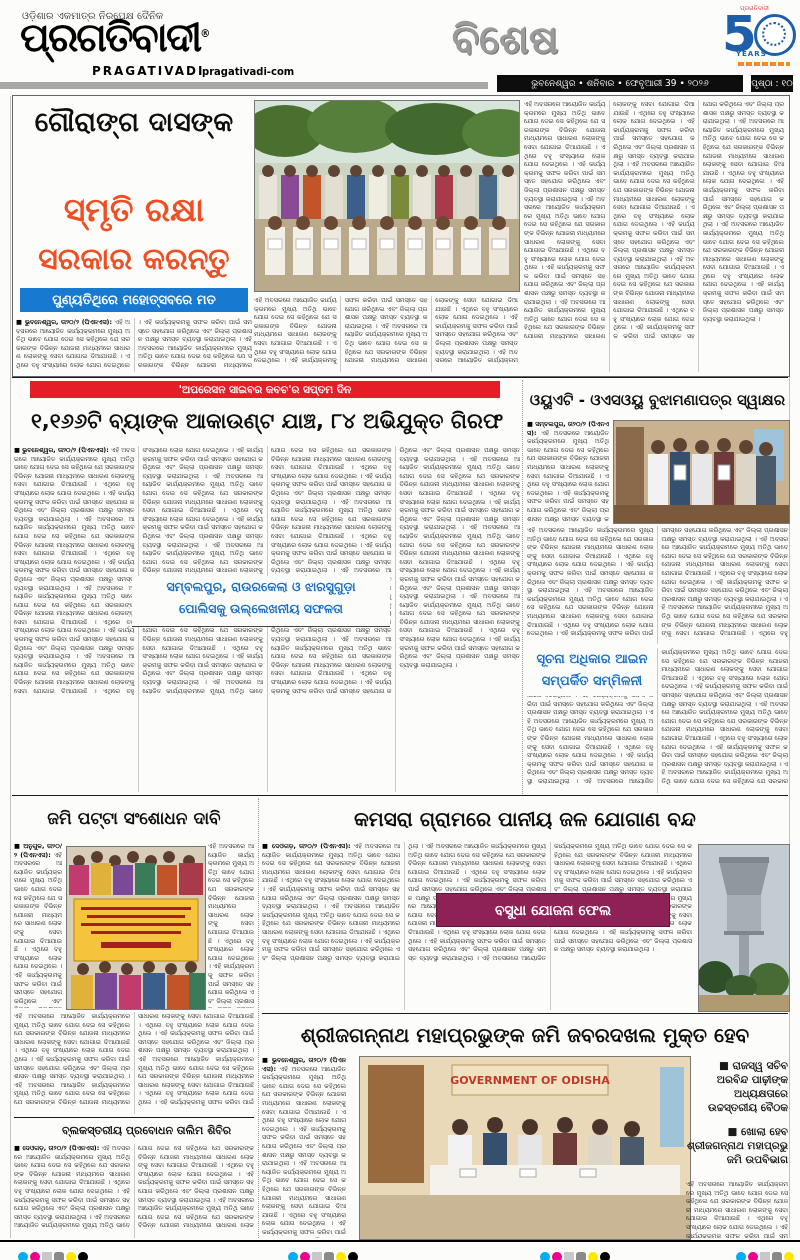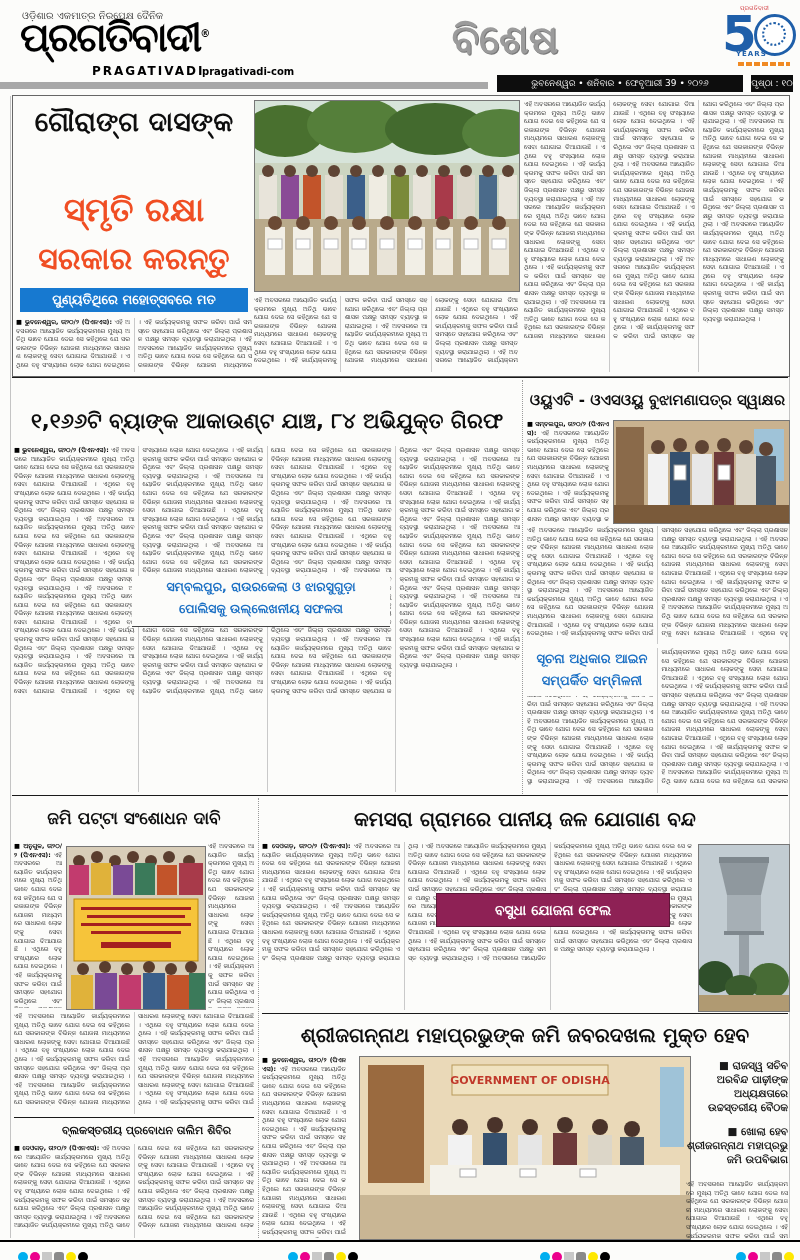--- a/index.html
+++ b/index.html
@@ -132,20 +132,21 @@
     </svg>
   </div>
 
   <div class="abs body-text col3" style="left:524px;top:100px;width:260px;height:272px;"><span>ଏହି ଅବସରରେ ଆୟୋଜିତ କାର୍ଯ୍ୟକ୍ରମରେ ମୁଖ୍ୟ ଅତିଥି ଭାବେ ଯୋଗ ଦେଇ ସେ କହିଥିଲେ ଯେ ସରକାରଙ୍କ ବିଭିନ୍ନ ଯୋଜନା ମାଧ୍ୟମରେ ସାଧାରଣ ଲୋକଙ୍କୁ ସେବା ଯୋଗାଇ ଦିଆଯାଉଛି । ଏଥିରେ ବହୁ ସଂଖ୍ୟାରେ ଲୋକ ଯୋଗ ଦେଇଥିଲେ । ଏହି କାର୍ଯ୍ୟକ୍ରମକୁ ସଫଳ କରିବା ପାଇଁ ସମସ୍ତେ ସହଯୋଗ କରିଥିଲେ ଏବଂ ଜିଲ୍ଲା ପ୍ରଶାସନ ପକ୍ଷରୁ ସମସ୍ତ ବ୍ୟବସ୍ଥା କରାଯାଇଥିଲା । ଏହି ଅବସରରେ ଆୟୋଜିତ କାର୍ଯ୍ୟକ୍ରମରେ ମୁଖ୍ୟ ଅତିଥି ଭାବେ ଯୋଗ ଦେଇ ସେ କହିଥିଲେ ଯେ ସରକାରଙ୍କ ବିଭିନ୍ନ ଯୋଜନା ମାଧ୍ୟମରେ ସାଧାରଣ ଲୋକଙ୍କୁ ସେବା ଯୋଗାଇ ଦିଆଯାଉଛି । ଏଥିରେ ବହୁ ସଂଖ୍ୟାରେ ଲୋକ ଯୋଗ ଦେଇଥିଲେ । ଏହି କାର୍ଯ୍ୟକ୍ରମକୁ ସଫଳ କରିବା ପାଇଁ ସମସ୍ତେ ସହଯୋଗ କରିଥିଲେ ଏବଂ ଜିଲ୍ଲା ପ୍ରଶାସନ ପକ୍ଷରୁ ସମସ୍ତ ବ୍ୟବସ୍ଥା କରାଯାଇଥିଲା । ଏହି ଅବସରରେ ଆୟୋଜିତ କାର୍ଯ୍ୟକ୍ରମରେ ମୁଖ୍ୟ ଅତିଥି ଭାବେ ଯୋଗ ଦେଇ ସେ କହିଥିଲେ ଯେ ସରକାରଙ୍କ ବିଭିନ୍ନ ଯୋଜନା ମାଧ୍ୟମରେ ସାଧାରଣ ଲୋକଙ୍କୁ ସେବା ଯୋଗାଇ ଦିଆଯାଉଛି । ଏଥିରେ ବହୁ ସଂଖ୍ୟାରେ ଲୋକ ଯୋଗ ଦେଇଥିଲେ । ଏହି କାର୍ଯ୍ୟକ୍ରମକୁ ସଫଳ କରିବା ପାଇଁ ସମସ୍ତେ ସହଯୋଗ କରିଥିଲେ ଏବଂ ଜିଲ୍ଲା ପ୍ରଶାସନ ପକ୍ଷରୁ ସମସ୍ତ ବ୍ୟବସ୍ଥା କରାଯାଇଥିଲା । ଏହି ଅବସରରେ ଆୟୋଜିତ କାର୍ଯ୍ୟକ୍ରମରେ ମୁଖ୍ୟ ଅତିଥି ଭାବେ ଯୋଗ ଦେଇ ସେ କହିଥିଲେ ଯେ ସରକାରଙ୍କ ବିଭିନ୍ନ ଯୋଜନା ମାଧ୍ୟମରେ ସାଧାରଣ ଲୋକଙ୍କୁ ସେବା ଯୋଗାଇ ଦିଆଯାଉଛି । ଏଥିରେ ବହୁ ସଂଖ୍ୟାରେ ଲୋକ ଯୋଗ ଦେଇଥିଲେ । ଏହି କାର୍ଯ୍ୟକ୍ରମକୁ ସଫଳ କରିବା ପାଇଁ ସମସ୍ତେ ସହଯୋଗ କରିଥିଲେ ଏବଂ ଜିଲ୍ଲା ପ୍ରଶାସନ ପକ୍ଷରୁ ସମସ୍ତ ବ୍ୟବସ୍ଥା କରାଯାଇଥିଲା । ଏହି ଅବସରରେ ଆୟୋଜିତ କାର୍ଯ୍ୟକ୍ରମରେ ମୁଖ୍ୟ ଅତିଥି ଭାବେ ଯୋଗ ଦେଇ ସେ କହିଥିଲେ ଯେ ସରକାରଙ୍କ ବିଭିନ୍ନ ଯୋଜନା ମାଧ୍ୟମରେ ସାଧାରଣ ଲୋକଙ୍କୁ ସେବା ଯୋଗାଇ ଦିଆଯାଉଛି । ଏଥିରେ ବହୁ ସଂଖ୍ୟାରେ ଲୋକ ଯୋଗ ଦେଇଥିଲେ । ଏହି କାର୍ଯ୍ୟକ୍ରମକୁ ସଫଳ କରିବା ପାଇଁ ସମସ୍ତେ ସହଯୋଗ କରିଥିଲେ ଏବଂ ଜିଲ୍ଲା ପ୍ରଶାସନ ପକ୍ଷରୁ ସମସ୍ତ ବ୍ୟବସ୍ଥା କରାଯାଇଥିଲା । ଏହି ଅବସରରେ ଆୟୋଜିତ କାର୍ଯ୍ୟକ୍ରମରେ ମୁଖ୍ୟ ଅତିଥି ଭାବେ ଯୋଗ ଦେଇ ସେ କହିଥିଲେ ଯେ ସରକାରଙ୍କ ବିଭିନ୍ନ ଯୋଜନା ମାଧ୍ୟମରେ ସାଧାରଣ ଲୋକଙ୍କୁ ସେବା ଯୋଗାଇ ଦିଆଯାଉଛି । ଏଥିରେ ବହୁ ସଂଖ୍ୟାରେ ଲୋକ ଯୋଗ ଦେଇଥିଲେ । ଏହି କାର୍ଯ୍ୟକ୍ରମକୁ ସଫଳ କରିବା ପାଇଁ ସମସ୍ତେ ସହଯୋଗ କରିଥିଲେ ଏବଂ ଜିଲ୍ଲା ପ୍ରଶାସନ ପକ୍ଷରୁ ସମସ୍ତ ବ୍ୟବସ୍ଥା କରାଯାଇଥିଲା । ଏହି ଅବସରରେ ଆୟୋଜିତ କାର୍ଯ୍ୟକ୍ରମରେ ମୁଖ୍ୟ ଅତିଥି ଭାବେ ଯୋଗ ଦେଇ ସେ କହିଥିଲେ ଯେ ସରକାରଙ୍କ ବିଭିନ୍ନ ଯୋଜନା ମାଧ୍ୟମରେ ସାଧାରଣ ଲୋକଙ୍କୁ ସେବା ଯୋଗାଇ ଦିଆଯାଉଛି । ଏଥିରେ ବହୁ ସଂଖ୍ୟାରେ ଲୋକ ଯୋଗ ଦେଇଥିଲେ । ଏହି କାର୍ଯ୍ୟକ୍ରମକୁ ସଫଳ କରିବା ପାଇଁ ସମସ୍ତେ ସହଯୋଗ କରିଥିଲେ ଏବଂ ଜିଲ୍ଲା ପ୍ରଶାସନ ପକ୍ଷରୁ ସମସ୍ତ ବ୍ୟବସ୍ଥା କରାଯାଇଥିଲା ।</span></div>
 
   <div class="abs body-text col3" style="left:254px;top:296px;width:264px;height:76px;"><span>ଏହି ଅବସରରେ ଆୟୋଜିତ କାର୍ଯ୍ୟକ୍ରମରେ ମୁଖ୍ୟ ଅତିଥି ଭାବେ ଯୋଗ ଦେଇ ସେ କହିଥିଲେ ଯେ ସରକାରଙ୍କ ବିଭିନ୍ନ ଯୋଜନା ମାଧ୍ୟମରେ ସାଧାରଣ ଲୋକଙ୍କୁ ସେବା ଯୋଗାଇ ଦିଆଯାଉଛି । ଏଥିରେ ବହୁ ସଂଖ୍ୟାରେ ଲୋକ ଯୋଗ ଦେଇଥିଲେ । ଏହି କାର୍ଯ୍ୟକ୍ରମକୁ ସଫଳ କରିବା ପାଇଁ ସମସ୍ତେ ସହଯୋଗ କରିଥିଲେ ଏବଂ ଜିଲ୍ଲା ପ୍ରଶାସନ ପକ୍ଷରୁ ସମସ୍ତ ବ୍ୟବସ୍ଥା କରାଯାଇଥିଲା । ଏହି ଅବସରରେ ଆୟୋଜିତ କାର୍ଯ୍ୟକ୍ରମରେ ମୁଖ୍ୟ ଅତିଥି ଭାବେ ଯୋଗ ଦେଇ ସେ କହିଥିଲେ ଯେ ସରକାରଙ୍କ ବିଭିନ୍ନ ଯୋଜନା ମାଧ୍ୟମରେ ସାଧାରଣ ଲୋକଙ୍କୁ ସେବା ଯୋଗାଇ ଦିଆଯାଉଛି । ଏଥିରେ ବହୁ ସଂଖ୍ୟାରେ ଲୋକ ଯୋଗ ଦେଇଥିଲେ । ଏହି କାର୍ଯ୍ୟକ୍ରମକୁ ସଫଳ କରିବା ପାଇଁ ସମସ୍ତେ ସହଯୋଗ କରିଥିଲେ ଏବଂ ଜିଲ୍ଲା ପ୍ରଶାସନ ପକ୍ଷରୁ ସମସ୍ତ ବ୍ୟବସ୍ଥା କରାଯାଇଥିଲା । ଏହି ଅବସରରେ ଆୟୋଜିତ କାର୍ଯ୍ୟକ୍ରମରେ ମୁଖ୍ୟ ଅତିଥି ଭାବେ ଯୋଗ ଦେଇ ସେ କହିଥିଲେ ଯେ ସରକାରଙ୍କ ବିଭିନ୍ନ ଯୋଜନା ମାଧ୍ୟମରେ ସାଧାରଣ ଲୋକଙ୍କୁ ସେବା ଯୋଗାଇ ଦିଆଯାଉଛି । ଏଥିରେ ବହୁ ସଂଖ୍ୟାରେ ଲୋକ ଯୋଗ ଦେଇଥିଲେ । ଏହି କାର୍ଯ୍ୟକ୍ରମକୁ ସଫଳ କରିବା ପାଇଁ ସମସ୍ତେ ସହଯୋଗ କରିଥିଲେ ଏବଂ ଜିଲ୍ଲା ପ୍ରଶାସନ ପକ୍ଷରୁ ସମସ୍ତ ବ୍ୟବସ୍ଥା କରାଯାଇଥିଲା ।</span></div>
 
   <div class="abs hrule" style="left:12px;top:377px;width:776px;"></div>
   <div class="abs vrule" style="left:522px;top:380px;height:414px;"></div>
 
+  <div class="abs nowrap center" style="left:30px;top:381px;width:470px;height:17px;background:#e41e26;color:#fff;font-size:10.5px;font-weight:bold;line-height:17px;">'ଅପରେସନ ସାଇବର କବଚ'ର ସପ୍ତମ ଦିନ</div>
   <div class="abs nowrap center hl-black" style="left:14px;top:400px;width:506px;font-size:21px;line-height:42px;">୧,୧୬୬ଟି ବ୍ୟାଙ୍କ ଆକାଉଣ୍ଟ ଯାଞ୍ଚ, ୮୪ ଅଭିଯୁକ୍ତ ଗିରଫ</div>
 
   <div class="abs body-text col4" style="left:14px;top:446px;width:506px;height:346px;"><span class="dateline">■ ଭୁବନେଶ୍ୱର, ତା୨୦/୨ (ପିଏନଏସ): </span><span>ଏହି ଅବସରରେ ଆୟୋଜିତ କାର୍ଯ୍ୟକ୍ରମରେ ମୁଖ୍ୟ ଅତିଥି ଭାବେ ଯୋଗ ଦେଇ ସେ କହିଥିଲେ ଯେ ସରକାରଙ୍କ ବିଭିନ୍ନ ଯୋଜନା ମାଧ୍ୟମରେ ସାଧାରଣ ଲୋକଙ୍କୁ ସେବା ଯୋଗାଇ ଦିଆଯାଉଛି । ଏଥିରେ ବହୁ ସଂଖ୍ୟାରେ ଲୋକ ଯୋଗ ଦେଇଥିଲେ । ଏହି କାର୍ଯ୍ୟକ୍ରମକୁ ସଫଳ କରିବା ପାଇଁ ସମସ୍ତେ ସହଯୋଗ କରିଥିଲେ ଏବଂ ଜିଲ୍ଲା ପ୍ରଶାସନ ପକ୍ଷରୁ ସମସ୍ତ ବ୍ୟବସ୍ଥା କରାଯାଇଥିଲା । ଏହି ଅବସରରେ ଆୟୋଜିତ କାର୍ଯ୍ୟକ୍ରମରେ ମୁଖ୍ୟ ଅତିଥି ଭାବେ ଯୋଗ ଦେଇ ସେ କହିଥିଲେ ଯେ ସରକାରଙ୍କ ବିଭିନ୍ନ ଯୋଜନା ମାଧ୍ୟମରେ ସାଧାରଣ ଲୋକଙ୍କୁ ସେବା ଯୋଗାଇ ଦିଆଯାଉଛି । ଏଥିରେ ବହୁ ସଂଖ୍ୟାରେ ଲୋକ ଯୋଗ ଦେଇଥିଲେ । ଏହି କାର୍ଯ୍ୟକ୍ରମକୁ ସଫଳ କରିବା ପାଇଁ ସମସ୍ତେ ସହଯୋଗ କରିଥିଲେ ଏବଂ ଜିଲ୍ଲା ପ୍ରଶାସନ ପକ୍ଷରୁ ସମସ୍ତ ବ୍ୟବସ୍ଥା କରାଯାଇଥିଲା । ଏହି ଅବସରରେ ଆୟୋଜିତ କାର୍ଯ୍ୟକ୍ରମରେ ମୁଖ୍ୟ ଅତିଥି ଭାବେ ଯୋଗ ଦେଇ ସେ କହିଥିଲେ ଯେ ସରକାରଙ୍କ ବିଭିନ୍ନ ଯୋଜନା ମାଧ୍ୟମରେ ସାଧାରଣ ଲୋକଙ୍କୁ ସେବା ଯୋଗାଇ ଦିଆଯାଉଛି । ଏଥିରେ ବହୁ ସଂଖ୍ୟାରେ ଲୋକ ଯୋଗ ଦେଇଥିଲେ । ଏହି କାର୍ଯ୍ୟକ୍ରମକୁ ସଫଳ କରିବା ପାଇଁ ସମସ୍ତେ ସହଯୋଗ କରିଥିଲେ ଏବଂ ଜିଲ୍ଲା ପ୍ରଶାସନ ପକ୍ଷରୁ ସମସ୍ତ ବ୍ୟବସ୍ଥା କରାଯାଇଥିଲା । ଏହି ଅବସରରେ ଆୟୋଜିତ କାର୍ଯ୍ୟକ୍ରମରେ ମୁଖ୍ୟ ଅତିଥି ଭାବେ ଯୋଗ ଦେଇ ସେ କହିଥିଲେ ଯେ ସରକାରଙ୍କ ବିଭିନ୍ନ ଯୋଜନା ମାଧ୍ୟମରେ ସାଧାରଣ ଲୋକଙ୍କୁ ସେବା ଯୋଗାଇ ଦିଆଯାଉଛି । ଏଥିରେ ବହୁ ସଂଖ୍ୟାରେ ଲୋକ ଯୋଗ ଦେଇଥିଲେ । ଏହି କାର୍ଯ୍ୟକ୍ରମକୁ ସଫଳ କରିବା ପାଇଁ ସମସ୍ତେ ସହଯୋଗ କରିଥିଲେ ଏବଂ ଜିଲ୍ଲା ପ୍ରଶାସନ ପକ୍ଷରୁ ସମସ୍ତ ବ୍ୟବସ୍ଥା କରାଯାଇଥିଲା । ଏହି ଅବସରରେ ଆୟୋଜିତ କାର୍ଯ୍ୟକ୍ରମରେ ମୁଖ୍ୟ ଅତିଥି ଭାବେ ଯୋଗ ଦେଇ ସେ କହିଥିଲେ ଯେ ସରକାରଙ୍କ ବିଭିନ୍ନ ଯୋଜନା ମାଧ୍ୟମରେ ସାଧାରଣ ଲୋକଙ୍କୁ ସେବା ଯୋଗାଇ ଦିଆଯାଉଛି । ଏଥିରେ ବହୁ ସଂଖ୍ୟାରେ ଲୋକ ଯୋଗ ଦେଇଥିଲେ । ଏହି କାର୍ଯ୍ୟକ୍ରମକୁ ସଫଳ କରିବା ପାଇଁ ସମସ୍ତେ ସହଯୋଗ କରିଥିଲେ ଏବଂ ଜିଲ୍ଲା ପ୍ରଶାସନ ପକ୍ଷରୁ ସମସ୍ତ ବ୍ୟବସ୍ଥା କରାଯାଇଥିଲା । ଏହି ଅବସରରେ ଆୟୋଜିତ କାର୍ଯ୍ୟକ୍ରମରେ ମୁଖ୍ୟ ଅତିଥି ଭାବେ ଯୋଗ ଦେଇ ସେ କହିଥିଲେ ଯେ ସରକାରଙ୍କ ବିଭିନ୍ନ ଯୋଜନା ମାଧ୍ୟମରେ ସାଧାରଣ ଲୋକଙ୍କୁ ସେବା ଯୋଗାଇ ଦିଆଯାଉଛି । ଏଥିରେ ବହୁ ସଂଖ୍ୟାରେ ଲୋକ ଯୋଗ ଦେଇଥିଲେ । ଏହି କାର୍ଯ୍ୟକ୍ରମକୁ ସଫଳ କରିବା ପାଇଁ ସମସ୍ତେ ସହଯୋଗ କରିଥିଲେ ଏବଂ ଜିଲ୍ଲା ପ୍ରଶାସନ ପକ୍ଷରୁ ସମସ୍ତ ବ୍ୟବସ୍ଥା କରାଯାଇଥିଲା । ଏହି ଅବସରରେ ଆୟୋଜିତ କାର୍ଯ୍ୟକ୍ରମରେ ମୁଖ୍ୟ ଅତିଥି ଭାବେ ଯୋଗ ଦେଇ ସେ କହିଥିଲେ ଯେ ସରକାରଙ୍କ ବିଭିନ୍ନ ଯୋଜନା ମାଧ୍ୟମରେ ସାଧାରଣ ଲୋକଙ୍କୁ ସେବା ଯୋଗାଇ ଦିଆଯାଉଛି । ଏଥିରେ ବହୁ ସଂଖ୍ୟାରେ ଲୋକ ଯୋଗ ଦେଇଥିଲେ । ଏହି କାର୍ଯ୍ୟକ୍ରମକୁ ସଫଳ କରିବା ପାଇଁ ସମସ୍ତେ ସହଯୋଗ କରିଥିଲେ ଏବଂ ଜିଲ୍ଲା ପ୍ରଶାସନ ପକ୍ଷରୁ ସମସ୍ତ ବ୍ୟବସ୍ଥା କରାଯାଇଥିଲା । ଏହି ଅବସରରେ ଆୟୋଜିତ କାର୍ଯ୍ୟକ୍ରମରେ ମୁଖ୍ୟ ଅତିଥି ଭାବେ ଯୋଗ ଦେଇ ସେ କହିଥିଲେ ଯେ ସରକାରଙ୍କ ବିଭିନ୍ନ ଯୋଜନା ମାଧ୍ୟମରେ ସାଧାରଣ ଲୋକଙ୍କୁ ସେବା ଯୋଗାଇ ଦିଆଯାଉଛି । ଏଥିରେ ବହୁ ସଂଖ୍ୟାରେ ଲୋକ ଯୋଗ ଦେଇଥିଲେ । ଏହି କାର୍ଯ୍ୟକ୍ରମକୁ ସଫଳ କରିବା ପାଇଁ ସମସ୍ତେ ସହଯୋଗ କରିଥିଲେ ଏବଂ ଜିଲ୍ଲା ପ୍ରଶାସନ ପକ୍ଷରୁ ସମସ୍ତ ବ୍ୟବସ୍ଥା କରାଯାଇଥିଲା । ଏହି ଅବସରରେ ଆୟୋଜିତ କାର୍ଯ୍ୟକ୍ରମରେ ମୁଖ୍ୟ ଅତିଥି ଭାବେ ଯୋଗ ଦେଇ ସେ କହିଥିଲେ ଯେ ସରକାରଙ୍କ ବିଭିନ୍ନ ଯୋଜନା ମାଧ୍ୟମରେ ସାଧାରଣ ଲୋକଙ୍କୁ ସେବା ଯୋଗାଇ ଦିଆଯାଉଛି । ଏଥିରେ ବହୁ ସଂଖ୍ୟାରେ ଲୋକ ଯୋଗ ଦେଇଥିଲେ । ଏହି କାର୍ଯ୍ୟକ୍ରମକୁ ସଫଳ କରିବା ପାଇଁ ସମସ୍ତେ ସହଯୋଗ କରିଥିଲେ ଏବଂ ଜିଲ୍ଲା ପ୍ରଶାସନ ପକ୍ଷରୁ ସମସ୍ତ ବ୍ୟବସ୍ଥା କରାଯାଇଥିଲା । ଏହି ଅବସରରେ ଆୟୋଜିତ କାର୍ଯ୍ୟକ୍ରମରେ ମୁଖ୍ୟ ଅତିଥି ଭାବେ ଯୋଗ ଦେଇ ସେ କହିଥିଲେ ଯେ ସରକାରଙ୍କ ବିଭିନ୍ନ ଯୋଜନା ମାଧ୍ୟମରେ ସାଧାରଣ ଲୋକଙ୍କୁ ସେବା ଯୋଗାଇ ଦିଆଯାଉଛି । ଏଥିରେ ବହୁ ସଂଖ୍ୟାରେ ଲୋକ ଯୋଗ ଦେଇଥିଲେ । ଏହି କାର୍ଯ୍ୟକ୍ରମକୁ ସଫଳ କରିବା ପାଇଁ ସମସ୍ତେ ସହଯୋଗ କରିଥିଲେ ଏବଂ ଜିଲ୍ଲା ପ୍ରଶାସନ ପକ୍ଷରୁ ସମସ୍ତ ବ୍ୟବସ୍ଥା କରାଯାଇଥିଲା । ଏହି ଅବସରରେ ଆୟୋଜିତ କାର୍ଯ୍ୟକ୍ରମରେ ମୁଖ୍ୟ ଅତିଥି ଭାବେ ଯୋଗ ଦେଇ ସେ କହିଥିଲେ ଯେ ସରକାରଙ୍କ ବିଭିନ୍ନ ଯୋଜନା ମାଧ୍ୟମରେ ସାଧାରଣ ଲୋକଙ୍କୁ ସେବା ଯୋଗାଇ ଦିଆଯାଉଛି । ଏଥିରେ ବହୁ ସଂଖ୍ୟାରେ ଲୋକ ଯୋଗ ଦେଇଥିଲେ । ଏହି କାର୍ଯ୍ୟକ୍ରମକୁ ସଫଳ କରିବା ପାଇଁ ସମସ୍ତେ ସହଯୋଗ କରିଥିଲେ ଏବଂ ଜିଲ୍ଲା ପ୍ରଶାସନ ପକ୍ଷରୁ ସମସ୍ତ ବ୍ୟବସ୍ଥା କରାଯାଇଥିଲା । ଏହି ଅବସରରେ ଆୟୋଜିତ କାର୍ଯ୍ୟକ୍ରମରେ ମୁଖ୍ୟ ଅତିଥି ଭାବେ ଯୋଗ ଦେଇ ସେ କହିଥିଲେ ଯେ ସରକାରଙ୍କ ବିଭିନ୍ନ ଯୋଜନା ମାଧ୍ୟମରେ ସାଧାରଣ ଲୋକଙ୍କୁ ସେବା ଯୋଗାଇ ଦିଆଯାଉଛି । ଏଥିରେ ବହୁ ସଂଖ୍ୟାରେ ଲୋକ ଯୋଗ ଦେଇଥିଲେ । ଏହି କାର୍ଯ୍ୟକ୍ରମକୁ ସଫଳ କରିବା ପାଇଁ ସମସ୍ତେ ସହଯୋଗ କରିଥିଲେ ଏବଂ ଜିଲ୍ଲା ପ୍ରଶାସନ ପକ୍ଷରୁ ସମସ୍ତ ବ୍ୟବସ୍ଥା କରାଯାଇଥିଲା । ଏହି ଅବସରରେ ଆୟୋଜିତ କାର୍ଯ୍ୟକ୍ରମରେ ମୁଖ୍ୟ ଅତିଥି ଭାବେ ଯୋଗ ଦେଇ ସେ କହିଥିଲେ ଯେ ସରକାରଙ୍କ ବିଭିନ୍ନ ଯୋଜନା ମାଧ୍ୟମରେ ସାଧାରଣ ଲୋକଙ୍କୁ ସେବା ଯୋଗାଇ ଦିଆଯାଉଛି । ଏଥିରେ ବହୁ ସଂଖ୍ୟାରେ ଲୋକ ଯୋଗ ଦେଇଥିଲେ । ଏହି କାର୍ଯ୍ୟକ୍ରମକୁ ସଫଳ କରିବା ପାଇଁ ସମସ୍ତେ ସହଯୋଗ କରିଥିଲେ ଏବଂ ଜିଲ୍ଲା ପ୍ରଶାସନ ପକ୍ଷରୁ ସମସ୍ତ ବ୍ୟବସ୍ଥା କରାଯାଇଥିଲା । ଏହି ଅବସରରେ ଆୟୋଜିତ କାର୍ଯ୍ୟକ୍ରମରେ ମୁଖ୍ୟ ଅତିଥି ଭାବେ ଯୋଗ ଦେଇ ସେ କହିଥିଲେ ଯେ ସରକାରଙ୍କ ବିଭିନ୍ନ ଯୋଜନା ମାଧ୍ୟମରେ ସାଧାରଣ ଲୋକଙ୍କୁ ସେବା ଯୋଗାଇ ଦିଆଯାଉଛି । ଏଥିରେ ବହୁ ସଂଖ୍ୟାରେ ଲୋକ ଯୋଗ ଦେଇଥିଲେ । ଏହି କାର୍ଯ୍ୟକ୍ରମକୁ ସଫଳ କରିବା ପାଇଁ ସମସ୍ତେ ସହଯୋଗ କରିଥିଲେ ଏବଂ ଜିଲ୍ଲା ପ୍ରଶାସନ ପକ୍ଷରୁ ସମସ୍ତ ବ୍ୟବସ୍ଥା କରାଯାଇଥିଲା ।</span></div>
 
   <div class="abs center" style="left:132px;top:576px;width:258px;height:50px;background:#fcfcfa;border-bottom:1px solid #444;">
     <div class="nowrap" style="font-size:12.5px;font-weight:bold;color:#1a6fc4;line-height:22px;">ସମ୍ବଲପୁର, ରାଉରକେଲା ଓ ଝାରସୁଗୁଡ଼ା</div>
     <div class="nowrap" style="font-size:12.5px;font-weight:bold;color:#1a6fc4;line-height:22px;">ପୋଲିସକୁ ଉଲ୍ଲେଖନୀୟ ସଫଳତା</div>
   </div>
 
   <div class="abs nowrap center hl-black" style="left:527px;top:384px;width:261px;font-size:15px;line-height:32px;">ଓୟୁଏଟି - ଓଏସଓୟୁ ବୁଝାମଣାପତ୍ର ସ୍ୱାକ୍ଷର</div>

